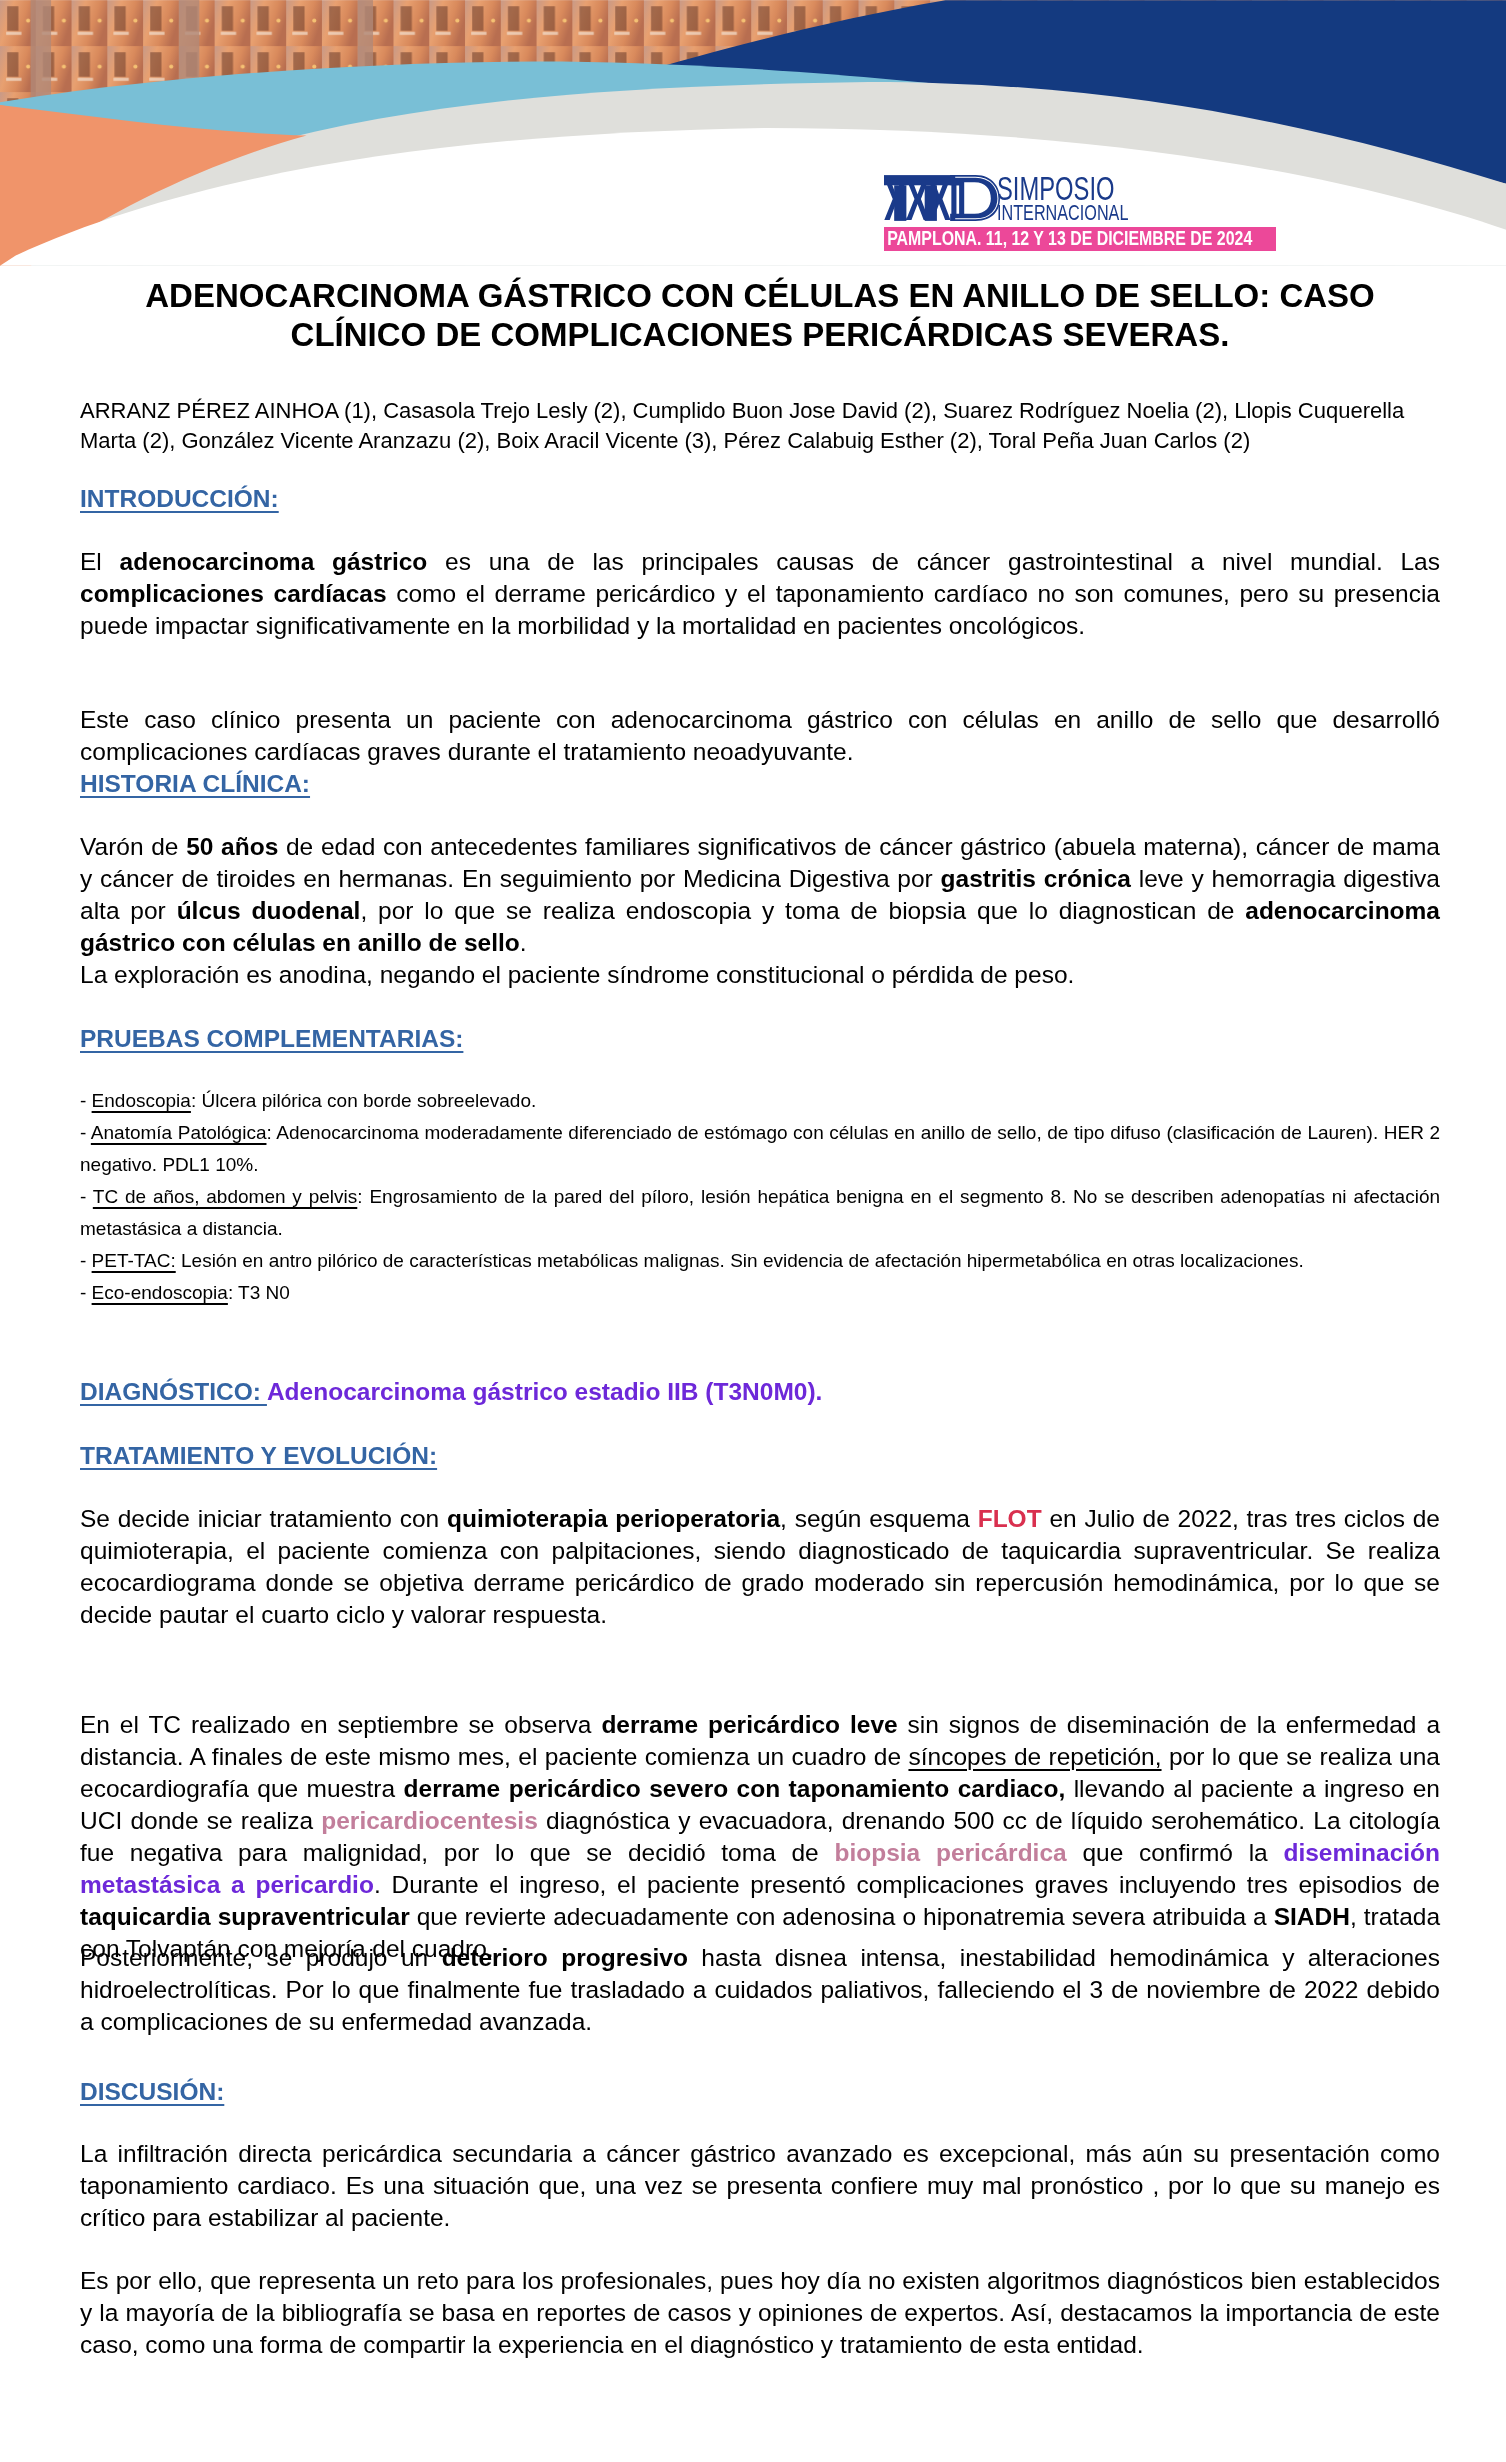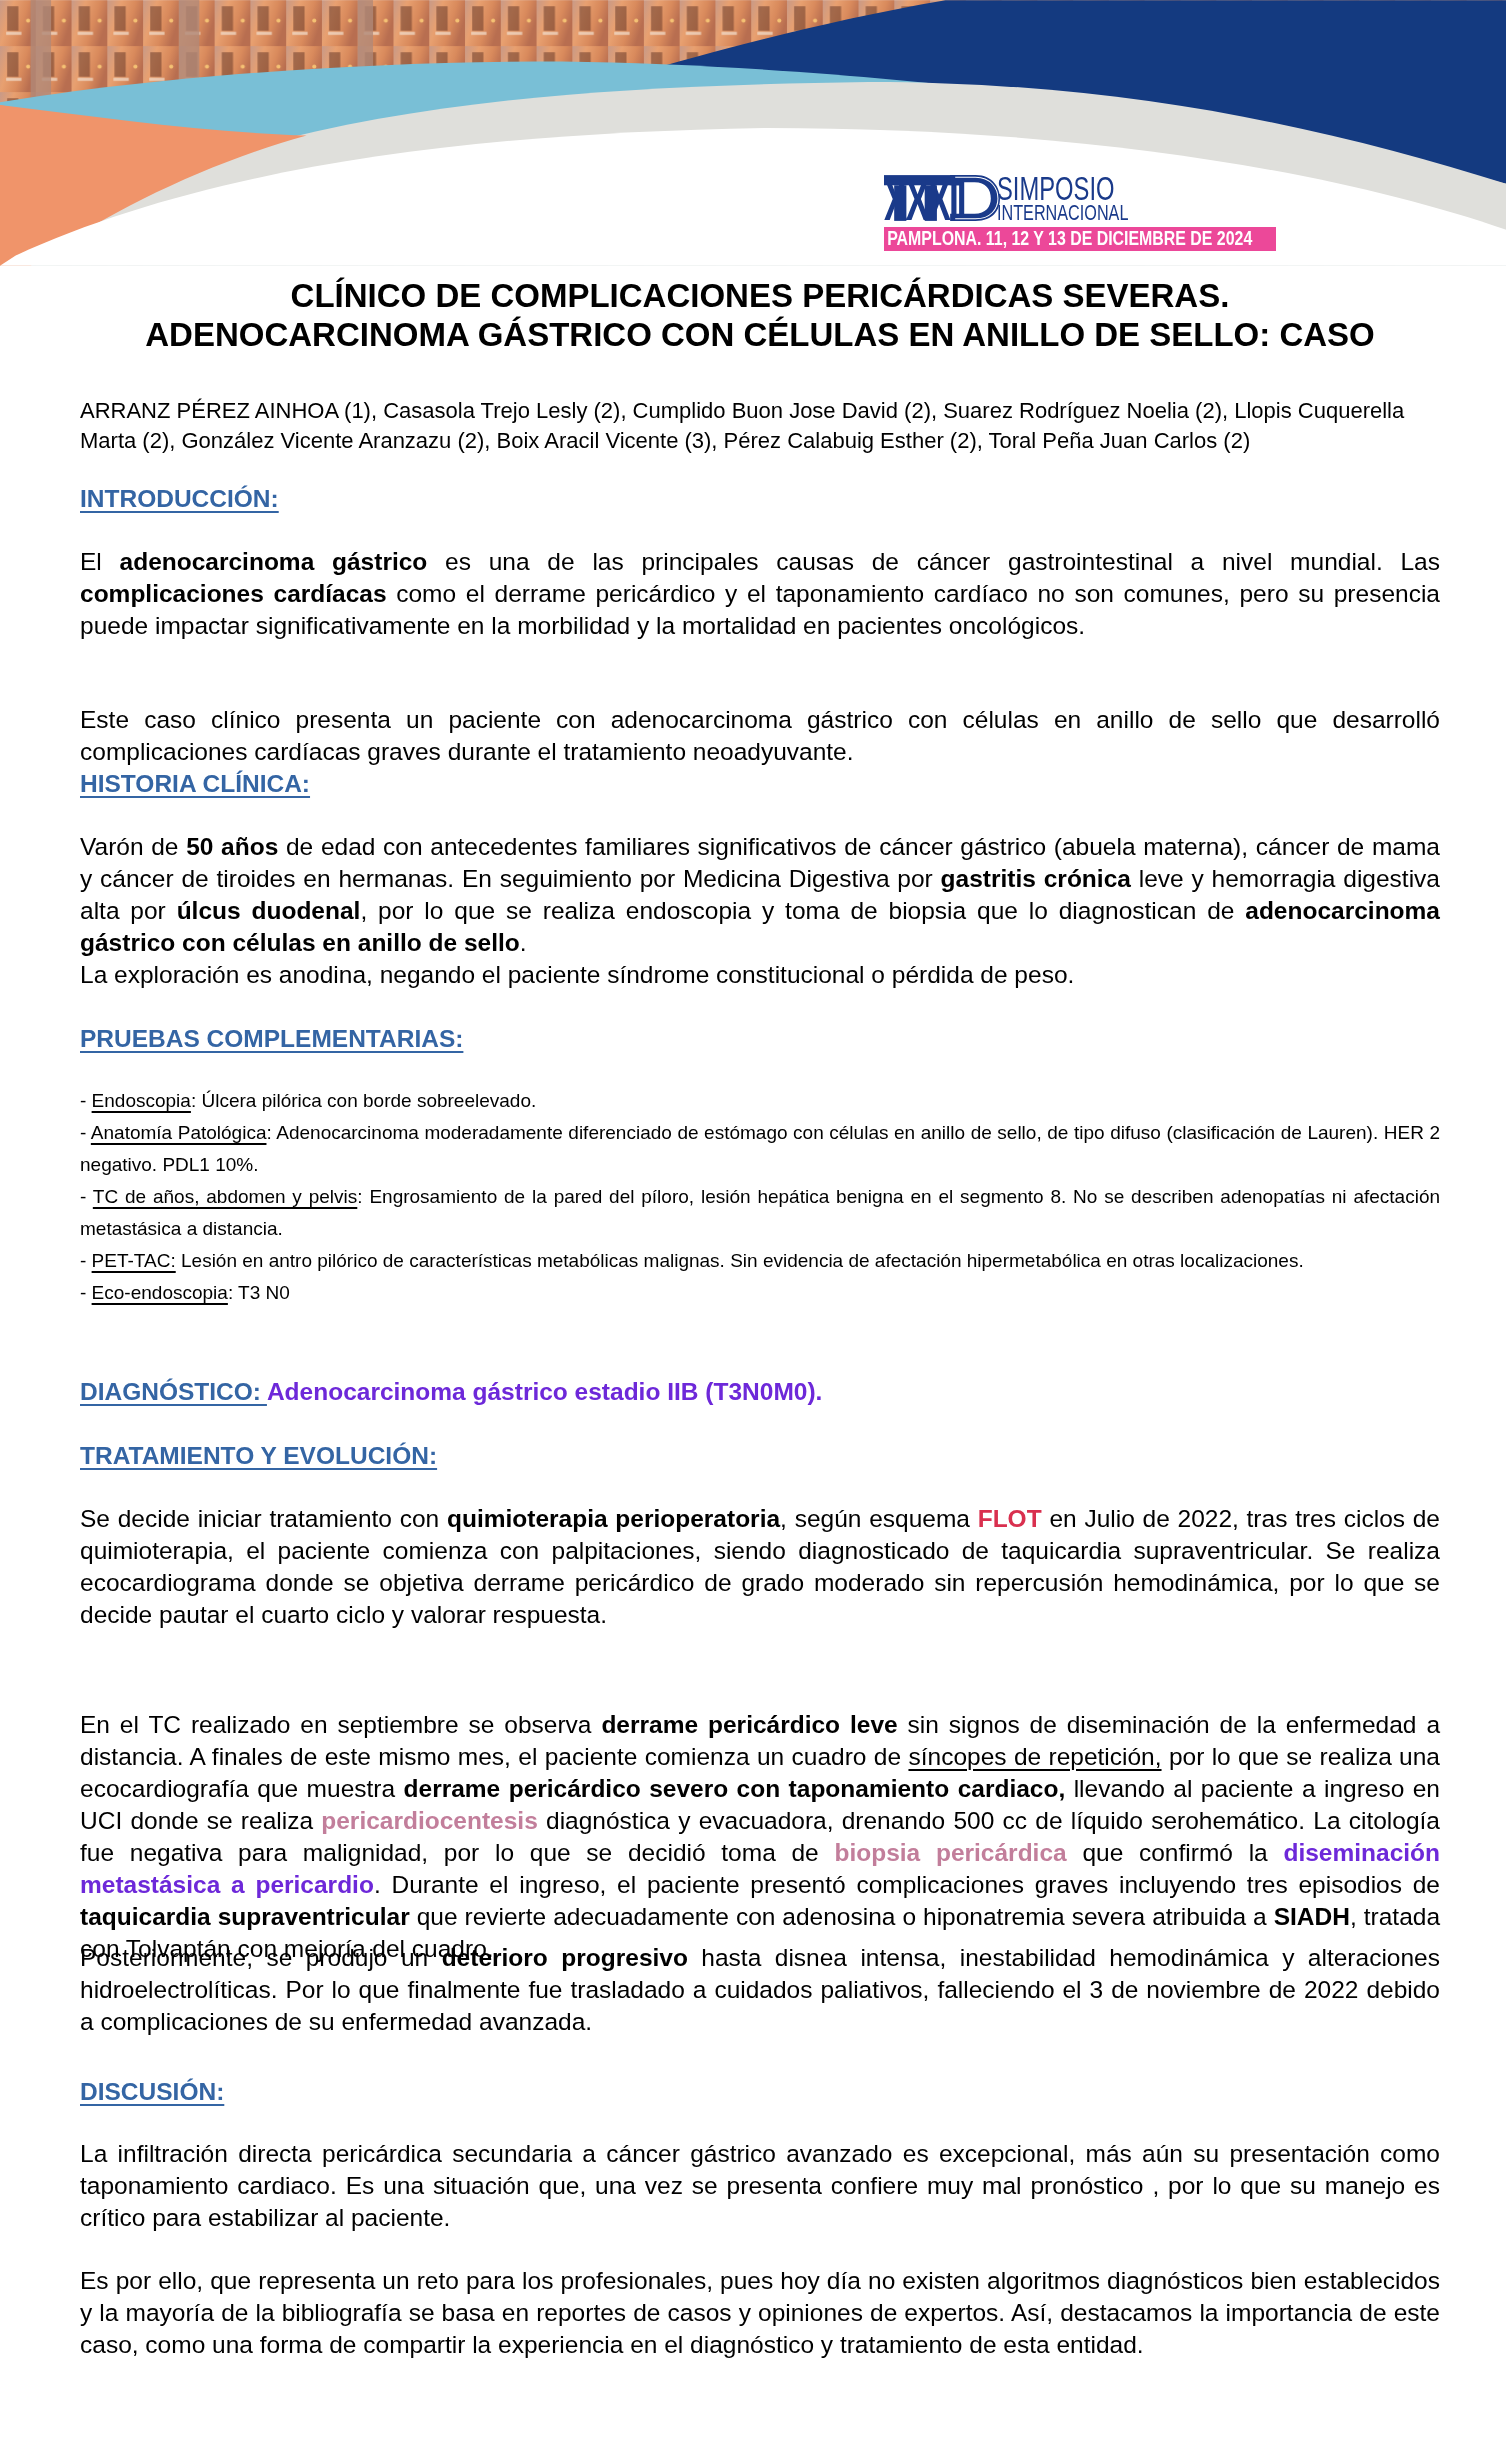--- a/index.html
+++ b/index.html
@@ -74,22 +74,22 @@
       <rect x="20" y="24" width="24" height="70" fill="#1a3a8a"></rect>
       <rect x="80" y="24" width="24" height="70" fill="#1a3a8a"></rect>
       <path d="M 130 4 L 180 4 C 215 4, 228 30, 228 50 C 228 72, 215 94, 180 94 L 130 94 L 130 80 L 178 80 C 200 80, 210 66, 210 50 C 210 32, 200 18, 178 18 L 150 18 L 150 24 L 130 24 Z" fill="#1a3a8a"></path>
       <path d="M 140 8 L 180 8 C 210 8, 224 30, 224 50 C 224 70, 210 90, 180 90 L 140 90" fill="none" stroke="#ffffff" stroke-width="2"></path>
     </svg>
     <div class="logo-date"><span>PAMPLONA. 11, 12 Y 13 DE DICIEMBRE DE 2024</span></div>
   </div>
 </div>
 
 <div class="title">
+  <div>ADENOCARCINOMA GÁSTRICO CON CÉLULAS EN ANILLO DE SELLO: CASO</div>
   <div>CLÍNICO DE COMPLICACIONES PERICÁRDICAS SEVERAS.</div>
-  <div>ADENOCARCINOMA GÁSTRICO CON CÉLULAS EN ANILLO DE SELLO: CASO</div>
 </div>
 
 <div class="authors">ARRANZ PÉREZ AINHOA (1), Casasola Trejo Lesly (2), Cumplido Buon Jose David (2), Suarez Rodríguez Noelia (2), Llopis Cuquerella Marta (2), González Vicente Aranzazu (2), Boix Aracil Vicente (3), Pérez Calabuig Esther (2), Toral Peña Juan Carlos (2)</div>
 
 <div class="section" style="top: 483px;">
   <div class="heading">INTRODUCCIÓN:</div>
 </div>
 <div class="section" style="top: 546px;">
   <p class="para"><span>El </span><b>adenocarcinoma gástrico</b><span> es una de las principales causas de cáncer gastrointestinal a nivel mundial. Las </span><b>complicaciones cardíacas</b><span> como el derrame pericárdico y el taponamiento cardíaco no son comunes, pero su presencia puede impactar significativamente en la morbilidad y la mortalidad en pacientes oncológicos.</span></p>
 </div>

